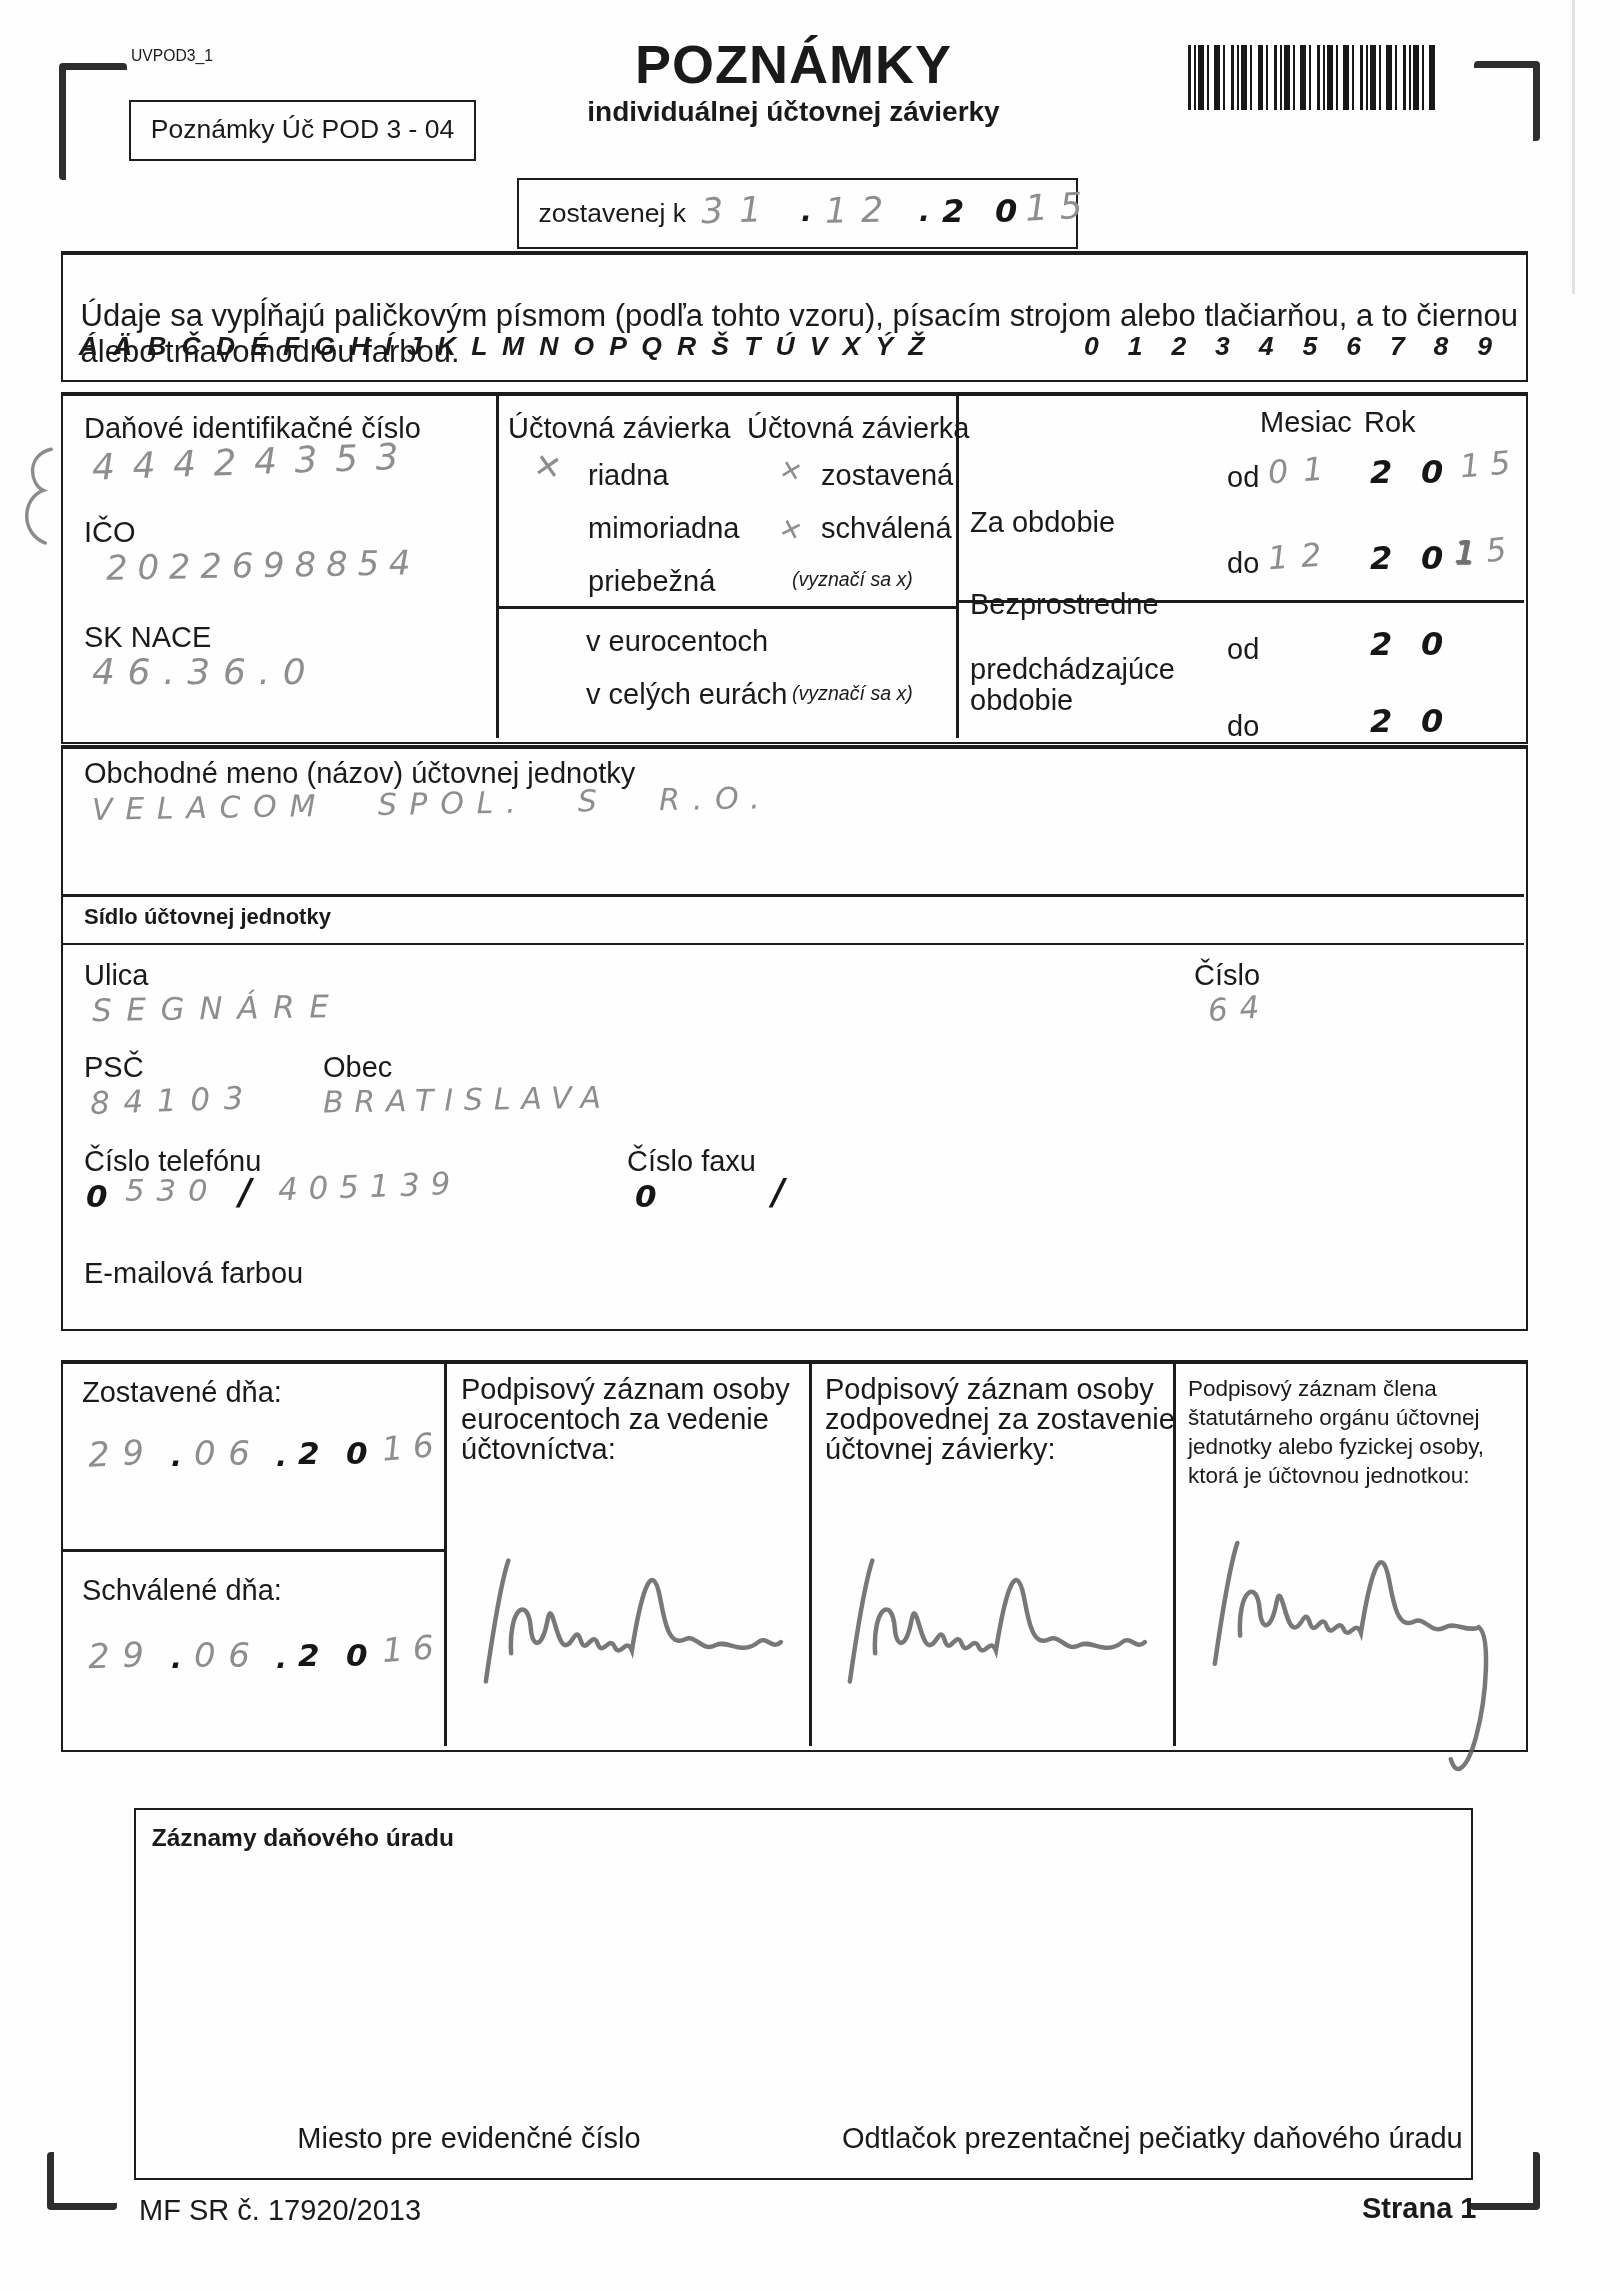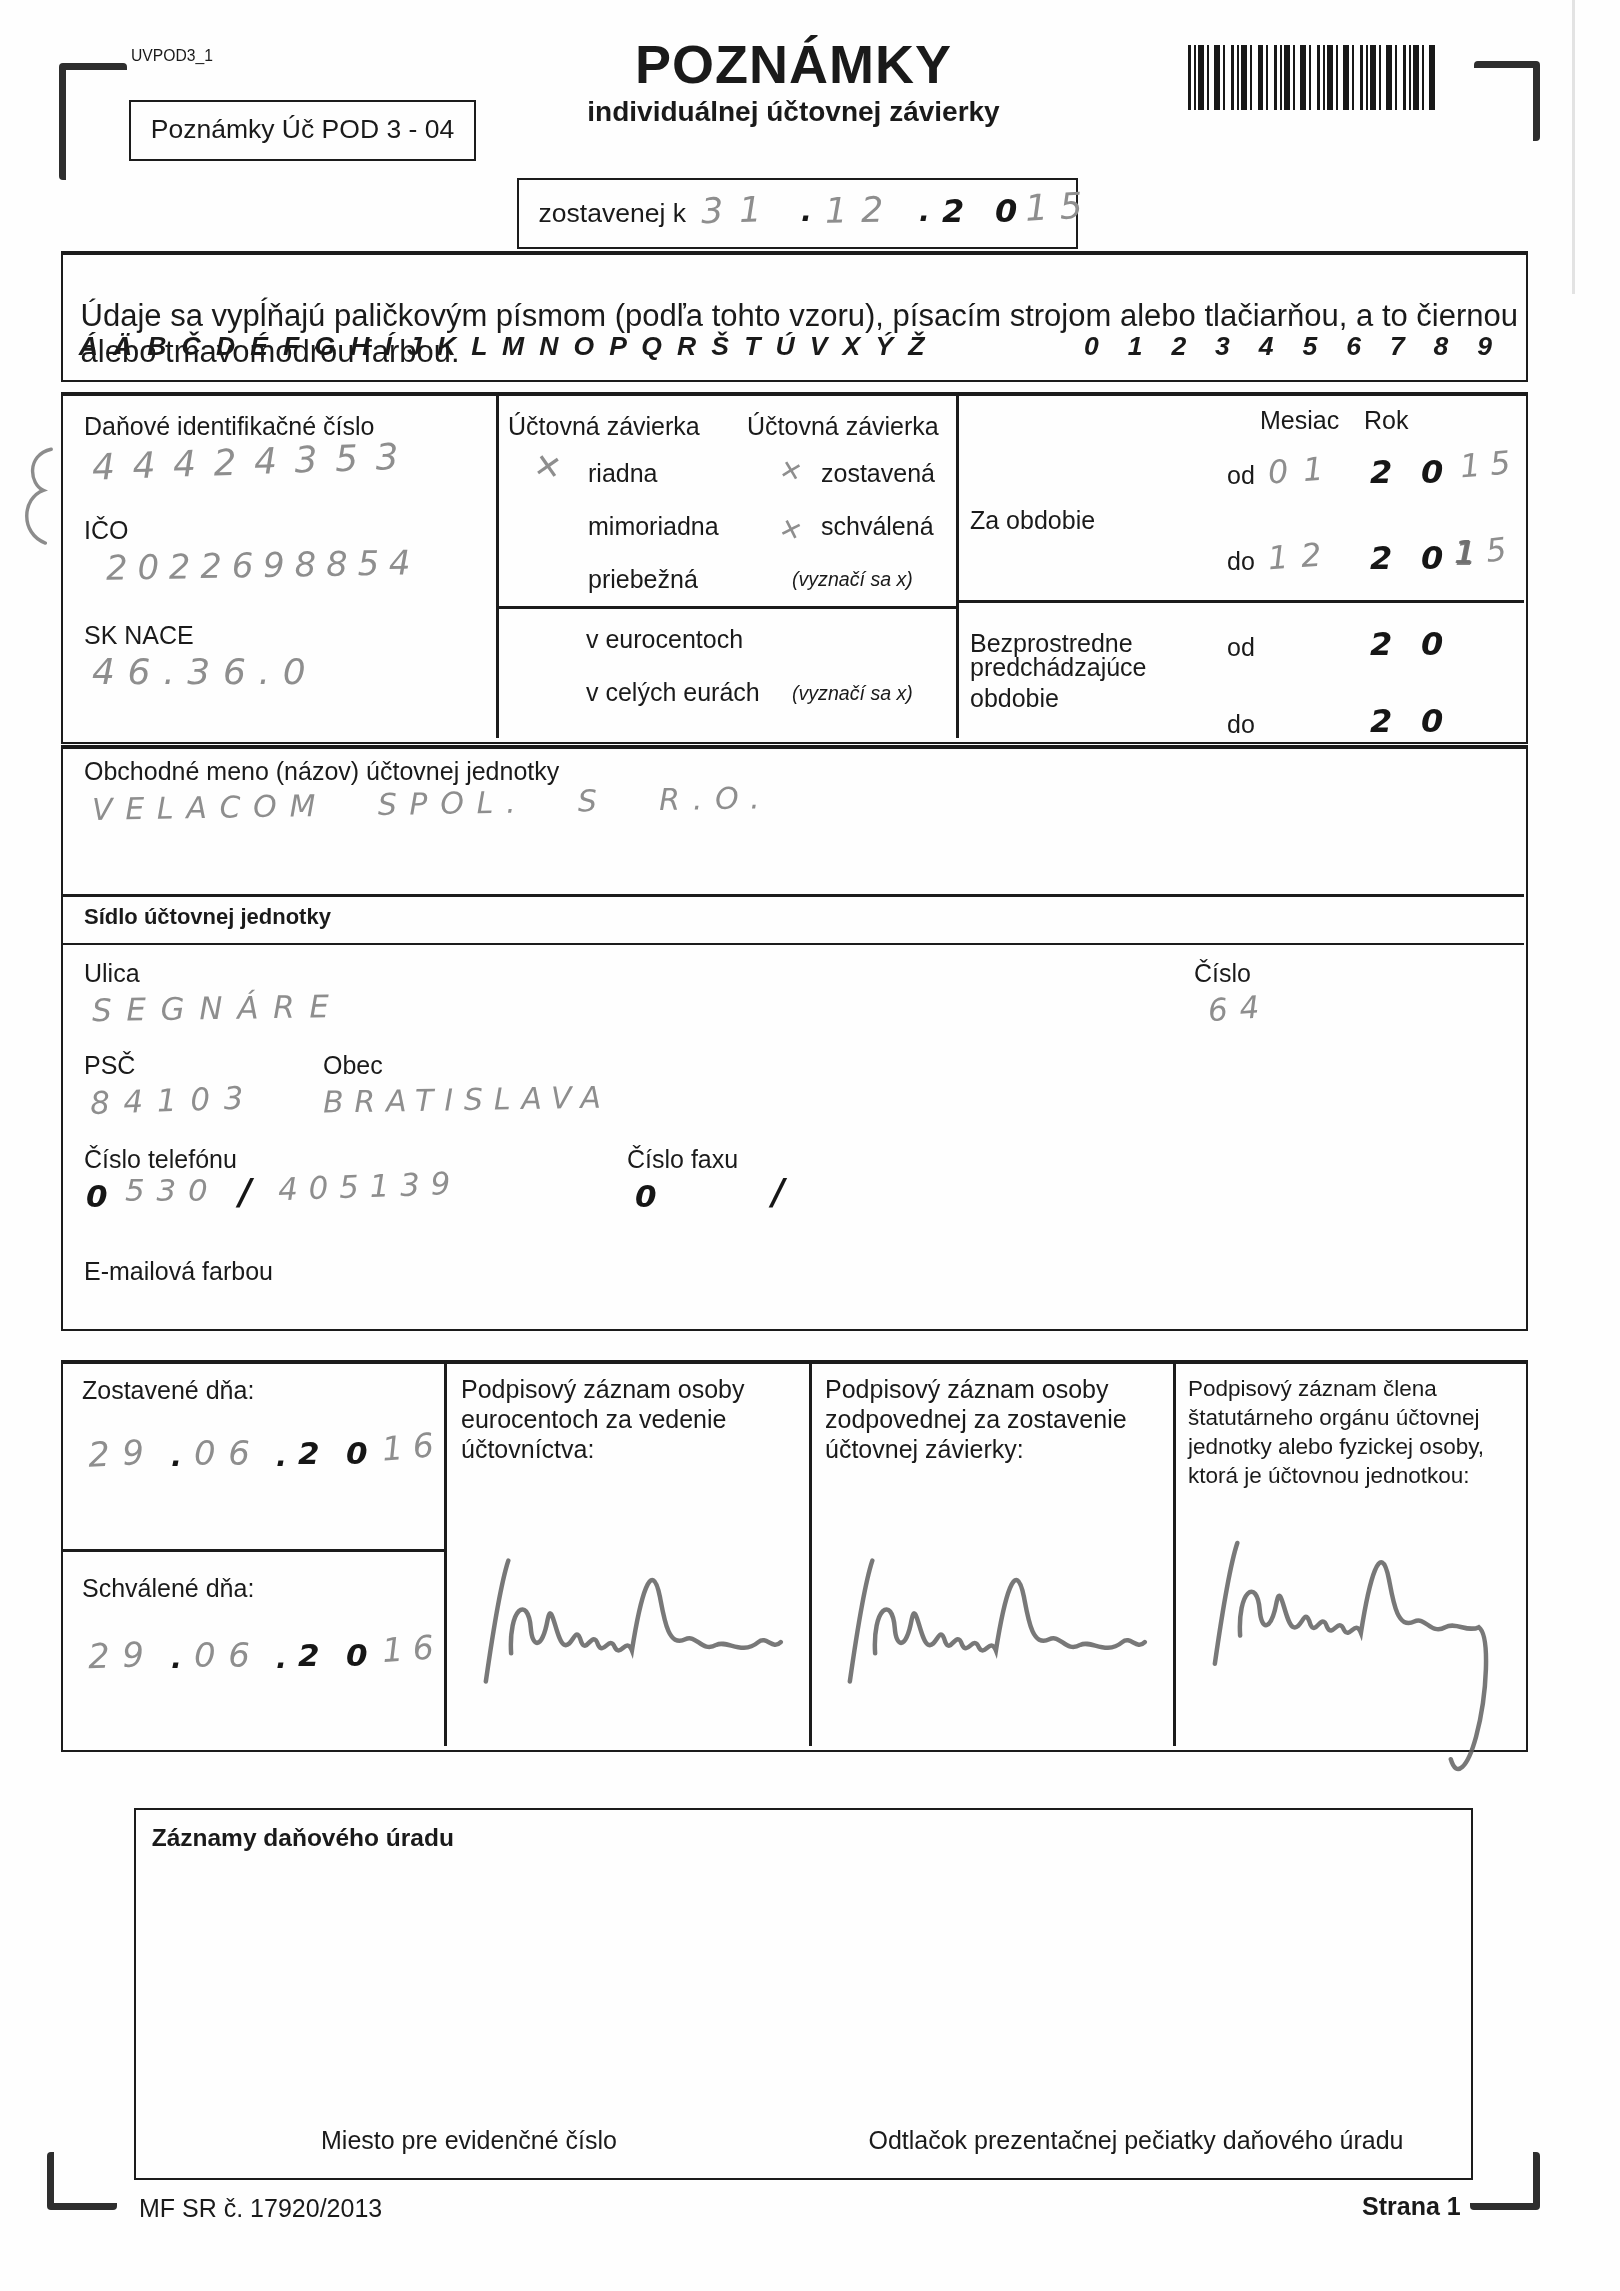--- a/index.html
+++ b/index.html
@@ -1,19 +1,19 @@
 <!DOCTYPE html>
 <html><head>
 <meta charset="utf-8">
 <style>
   html,body{margin:0;padding:0;background:#e8e8e8;}
   .page{position:relative;width:1620px;height:2292px;background:#fefefe;
         font-family:"Liberation Sans",sans-serif;color:#1a1a1a;overflow:hidden;}
   .abs{position:absolute;}
-  .lbl{font-size:25px;white-space:nowrap;}
+  .lbl{font-size:29px;white-space:nowrap;}
   .b{font-weight:bold;}
   .i{font-style:italic;}
   .ctr{text-align:center;}
   .box{position:absolute;border:2.9px solid #1c1c1c;background:transparent;}
   .hline{position:absolute;background:#1c1c1c;height:2.9px;}
   .vline{position:absolute;background:#1c1c1c;width:2.9px;}
   .hw{font-family:"DejaVu Sans",sans-serif;font-style:italic;color:#8e8e8e;white-space:nowrap;}
   .prn{font-family:"DejaVu Sans",sans-serif;font-style:italic;font-weight:700;color:#161616;white-space:nowrap;}
   .note{font-size:19.6px;font-style:italic;white-space:nowrap;}
   .corner{position:absolute;border:0 solid #2e2e2e;border-radius:3.9px;}
@@ -103,21 +103,21 @@
   <div class="abs lbl" style="left:970px;top:506px;">Za obdobie</div>
   <span class="abs lbl" style="left:1227px;top:461px;">od</span>
   <span class="abs hw" style="left:1268px;top:451px;font-size:32px;letter-spacing:14.7px;transform:rotate(-4deg);">01</span>
   <span class="abs prn" style="left:1370px;top:453px;font-size:32px;letter-spacing:8.8px;">2 0</span>
   <span class="abs hw" style="left:1460px;top:445px;font-size:32px;letter-spacing:9.8px;transform:rotate(-5deg);">15</span>
   <span class="abs lbl" style="left:1227px;top:547px;">do</span>
   <span class="abs hw" style="left:1268px;top:537px;font-size:32px;letter-spacing:12.7px;transform:rotate(-4deg);">12</span>
   <span class="abs prn" style="left:1370px;top:539px;font-size:32px;letter-spacing:8.8px;">2 0</span>
   <span class="abs hw scrib" style="left:1455px;top:533px;font-size:32px;">1</span>
   <span class="abs hw" style="left:1486px;top:531px;font-size:32px;transform:rotate(-6deg);">5</span>
-  <div class="abs lbl" style="left:970px;top:629px;">Bezprostredne</div>
+  <div class="abs lbl" style="left:970px;top:588px;">Bezprostredne</div>
   <div class="abs lbl" style="left:970px;top:653px;">predchádzajúce</div>
   <div class="abs lbl" style="left:970px;top:684px;">obdobie</div>
   <span class="abs lbl" style="left:1227px;top:633px;">od</span>
   <span class="abs prn" style="left:1370px;top:625px;font-size:32px;letter-spacing:8.8px;">2 0</span>
   <span class="abs lbl" style="left:1227px;top:710px;">do</span>
   <span class="abs prn" style="left:1370px;top:702px;font-size:32px;letter-spacing:8.8px;">2 0</span>
 
   
   <div class="box" style="left:61px;top:745px;width:1463px;height:580px;border-top-width:4.9px;"></div>
   <div class="abs lbl" style="left:84px;top:757px;">Obchodné meno (názov) účtovnej jednotky</div>

